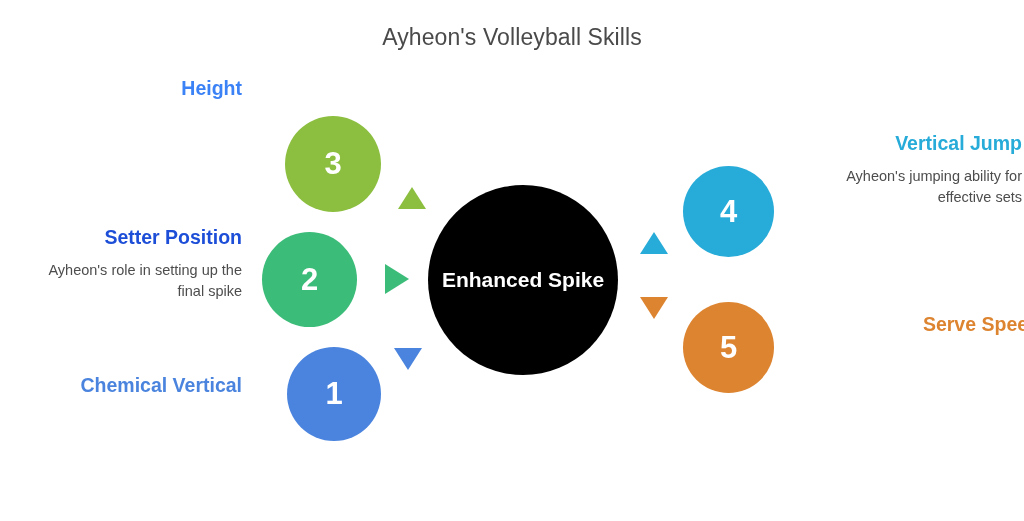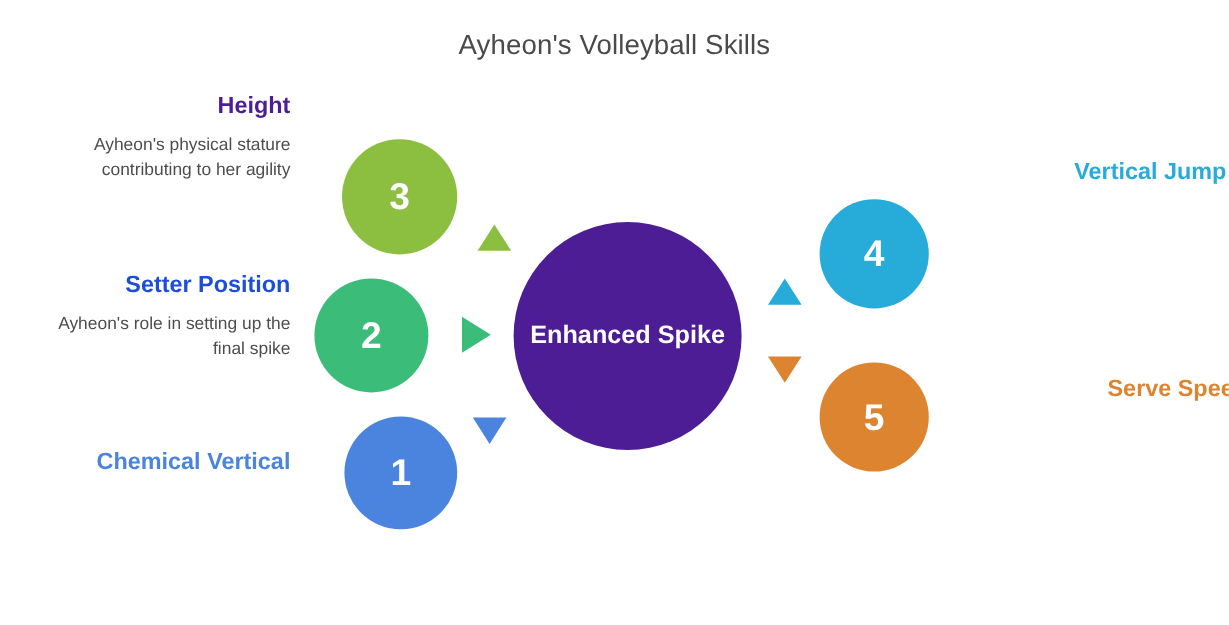--- a/index.html
+++ b/index.html
@@ -120,35 +120,35 @@
   .t-5 { left: 640px; top: 297px; }
 </style>
 </head>
 <body style="background: rgb(255, 255, 255);">
 
 <div class="canvas">
 
   <div class="title" style="color: rgb(74, 74, 74);">Ayheon's Volleyball Skills</div>
 
   <div class="text-block left-block blk-height">
-    <div class="block-heading" style="color: #4c1d95;">Height</div>
-    <div class="block-body">Ayheon's physical stature contributing to her agility</div>
+    <div class="block-heading" style="color: #3b82f6;">Height</div>
   </div>
 
   <div class="text-block left-block blk-setter">
     <div class="block-heading" style="color: #1d4ed8;">Setter Position</div>
     <div class="block-body">Ayheon's role in setting up the final spike</div>
   </div>
 
   <div class="text-block left-block blk-chemical">
     <div class="block-heading" style="color: rgb(74, 132, 222);">Chemical Vertical</div>
   </div>
 
   <div class="text-block right-block blk-vertical">
     <div class="block-heading" style="color: rgb(39, 171, 216);">Vertical Jump</div>
+    <div class="block-body">Ayheon's jumping ability for effective sets</div>
   </div>
 
   <div class="text-block right-block blk-serve">
     <div class="block-heading" style="color: rgb(221, 132, 48);">Serve Speed</div>
   </div>
 
   <div class="circle num-circle c-3" style="background-color: rgb(140, 191, 63);">3</div>
 
   <div class="circle num-circle c-2" style="background-color: rgb(60, 188, 121);">2</div>
 
@@ -161,15 +161,15 @@
   <div class="tri tri-up t-3" style="border-bottom: 22px solid rgb(140, 191, 63);"></div>
 
   <div class="tri tri-right t-2" style="border-left: 24px solid rgb(60, 188, 121);"></div>
 
   <div class="tri tri-down t-1" style="border-top: 22px solid rgb(74, 132, 222);"></div>
 
   <div class="tri tri-up t-4" style="border-bottom: 22px solid rgb(39, 171, 216);"></div>
 
   <div class="tri tri-down t-5" style="border-top: 22px solid rgb(221, 132, 48);"></div>
 
-  <div class="circle c-center" style="background-color: #4c1d95;">Enhanced Spike</div>
+  <div class="circle c-center" style="background-color: #000000;">Enhanced Spike</div>
 
 </div>
 
 </body></html>

